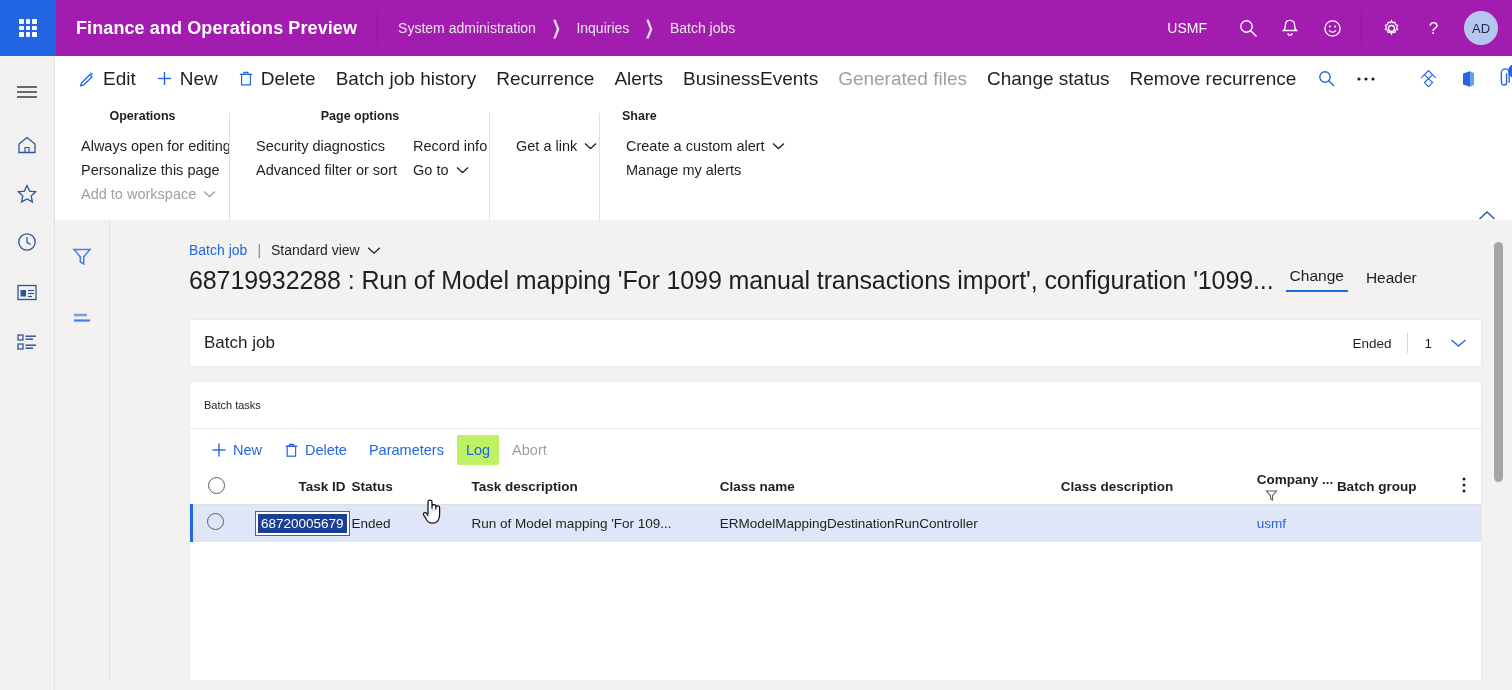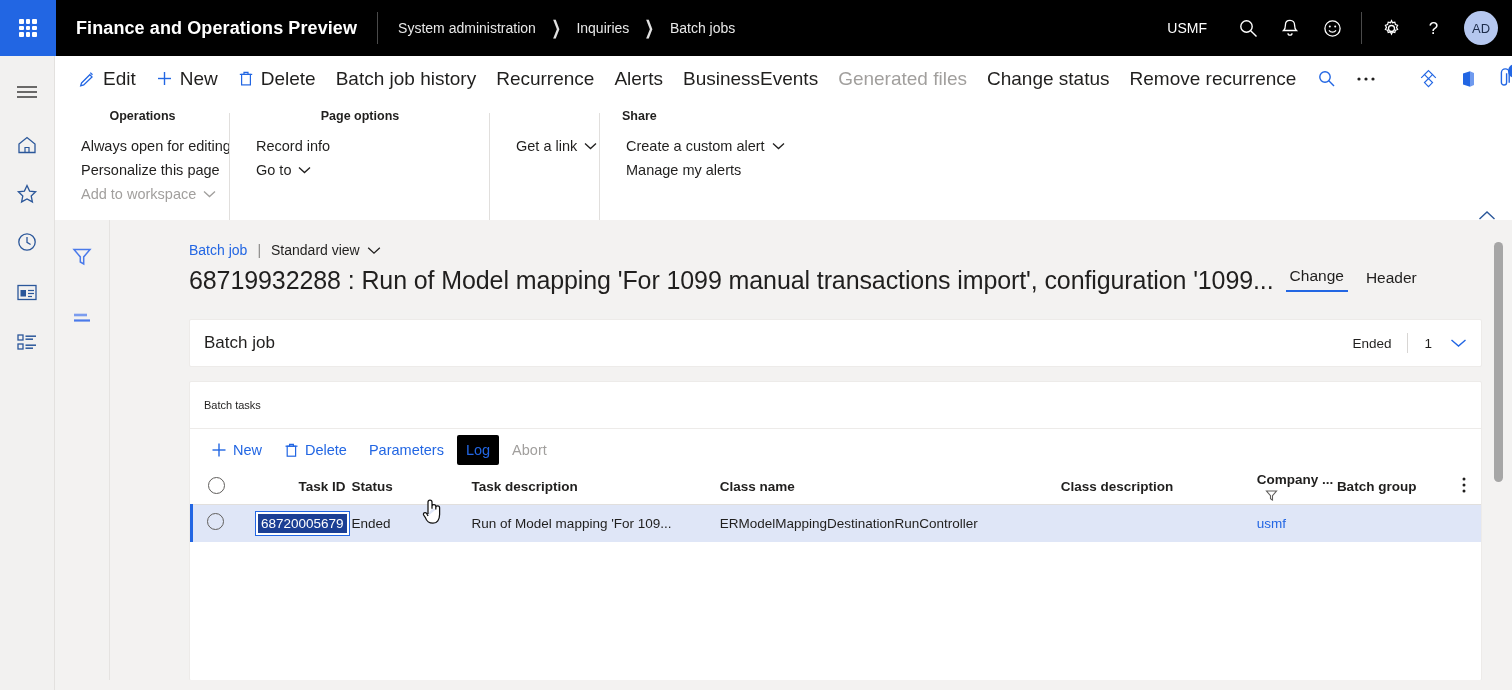--- a/index.html
+++ b/index.html
@@ -9,21 +9,21 @@
     overflow: hidden;
     font-family: "Liberation Sans", sans-serif;
     background: #fff;
     -webkit-font-smoothing: antialiased;
   }
   #app { position: relative; width: 1512px; height: 690px; background: #f3f2f1; }
 
   
   .topbar {
     position: absolute; top: 0; left: 0; width: 1512px; height: 56px;
-    background: #000000; display: flex; align-items: center;
+    background: #a21caf; display: flex; align-items: center;
   }
   .waffle {
     width: 56px; height: 56px; background: #2266e3;
     display: flex; align-items: center; justify-content: center;
     cursor: pointer; flex: 0 0 56px;
   }
   .waffle-grid { width: 18px; height: 18px; display: grid;
     grid-template-columns: repeat(3,1fr); grid-template-rows: repeat(3,1fr); gap: 2px; }
   .waffle-grid i { background: #fff; border-radius: 1px; display:block; }
   .app-title {
@@ -133,21 +133,21 @@
   .card.b2 { margin-top: 14px; height: 300px; padding: 0; }
   .b2-head { height: 46px; display:flex; align-items:center; padding-left: 14px; }
   .b2-title { font-size: 11px; color:#201f1e; }
   .gridtools { height: 42px; display:flex; align-items:center; padding-left: 12px;
                border-top: 1px solid #edebe9; }
   .gt {
     display:flex; align-items:center; height:30px; padding: 0 9px; font-size:14.5px;
     color:#2266e3; cursor:pointer; border-radius:2px; margin-right: 4px; white-space:nowrap;
   }
   .gt .gi { margin-right: 6px; display:flex; }
-  .gt.hover { background:#000000; }
+  .gt.hover { background:#bef264; }
   .gt.disabled { color:#a19f9d; cursor:default; }
 
   table.grid { width: 100%; border-collapse: collapse; table-layout: fixed; }
   table.grid th {
     font-weight: 700; font-size: 13.5px; color:#201f1e; text-align:left;
     height: 34px; padding: 0; border-bottom: 1px solid #e1dfdd; vertical-align: middle;
   }
   table.grid td {
     font-size: 13.5px; color:#201f1e; height: 38px; padding: 0; vertical-align: middle;
   }
@@ -415,20 +415,28 @@
                   </svg>
               </span>
             </div>
           </div>
         </div>
       </div>
 
       <div class="group bord" style="width:260px">
         <div class="group-title">Page options</div>
         <div class="group-cols">
+          <div class="gcol" style="width:160px">
+            <div class="mlink">
+              <span>Security diagnostics</span>
+            </div>
+            <div class="mlink">
+              <span>Advanced filter or sort</span>
+            </div>
+          </div>
           <div class="gcol" style="width:100px">
             <div class="mlink">
               <span>Record info</span>
             </div>
             <div class="mlink">
               <span>Go to</span>
               <span class="chev">
                 <svg width="13" height="8" viewBox="0 0 13 8">
                     <path d="M1 1.5l5.5 5 5.5-5" fill="none" stroke="#201f1e" stroke-width="1.3"></path>
                   </svg>

